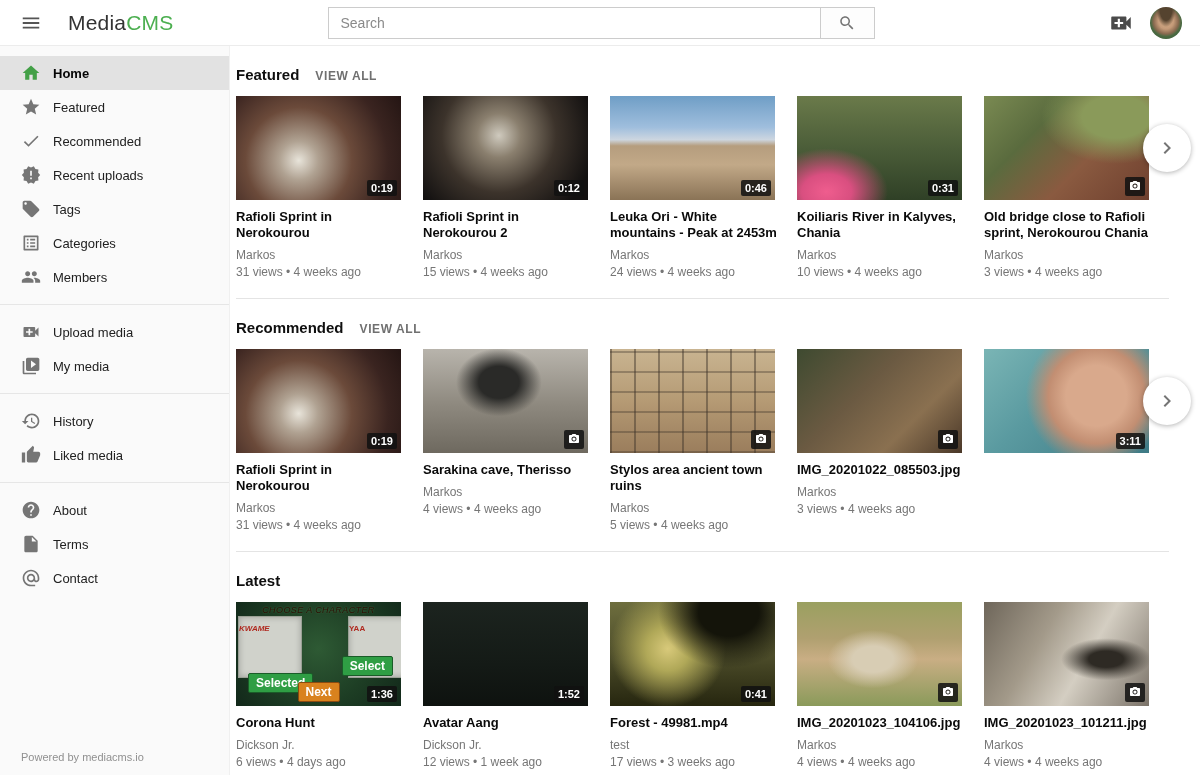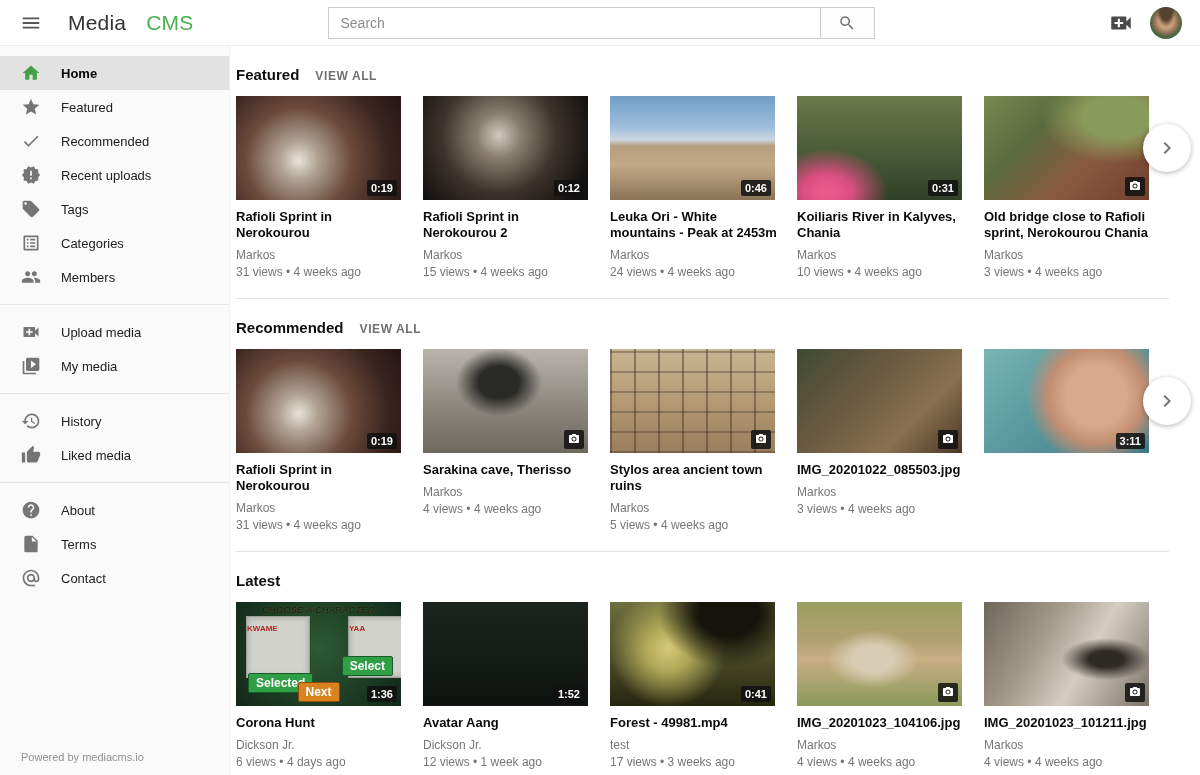--- a/index.html
+++ b/index.html
@@ -5,21 +5,21 @@
   * { margin:0; padding:0; box-sizing:border-box; }
   html,body { width:1200px; height:775px; overflow:hidden; background:#fff;
     font-family:"Liberation Sans", sans-serif; color:#111; }
 
   
   .header { height:46px; display:flex; align-items:center; background:#fff;
     border-bottom:1px solid #ececec; position:relative; z-index:10; }
   .h-left { flex:1; display:flex; align-items:center; padding-left:20px; gap:24px; }
   .menu-btn { width:24px; height:24px; cursor:pointer; display:flex; align-items:center; }
   .menu-btn svg { fill:#555; width:22px; height:22px; }
-  .logo { font-size:21px; letter-spacing:.2px; cursor:pointer; display:flex;gap:20px; }
+  .logo { font-size:21px; letter-spacing:.2px; cursor:pointer; display:flex; }
   .logo .p1 { color:#333; }
   .logo .p2 { color:#4caf50; }
   .h-center { width:547px; display:flex; }
   .search-input { width:492px; height:32px; border:1px solid #ccc; border-right:none;
     padding:0 12px; font-size:14px; color:#333; outline:none; background:#fff;
     font-family:"Liberation Sans", sans-serif; }
   .search-input::placeholder { color:#8a8a8a; }
   .search-btn { width:55px; height:32px; border:1px solid #ccc; background:#fdfdfd;
     cursor:pointer; display:flex; align-items:center; justify-content:center; }
   .search-btn svg { width:18px; height:18px; fill:#757575; }
@@ -32,21 +32,21 @@
       radial-gradient(ellipse at 50% 8%, #55432f 0 26%, rgba(85,67,47,0) 42%),
       radial-gradient(circle at 50% 45%, #d8b08c 0%, #c49a78 32%, #8a6a50 52%, #4a6a42 64%, #33502e 100%); }
 
   
   .shell { display:flex; height:729px; }
 
   
   .sidebar { width:230px; background:#fafafa; border-right:1px solid #f0f0f0;
     padding-top:10px; position:relative; flex-shrink:0; }
   .side-item { height:34px; display:flex; align-items:center; padding-left:21px;
-    gap:20px; cursor:pointer; }
+    gap:12px; cursor:pointer; }
   .side-item .ic { width:20px; height:20px; flex-shrink:0; }
   .side-item .ic svg { width:20px; height:20px; fill:#757575; }
   .side-item span { font-size:13px; color:#212121; }
   .side-item.active { background:#e2e2e2; }
   .side-item.active .ic svg { fill:#43a047; }
   .side-item.active span { font-weight:bold; color:#050505; }
   .side-div { border-top:1px solid #e6e6e6; margin:10px 0; }
   .side-footer { position:absolute; bottom:12px; left:21px; font-size:11px;
     color:#909090; cursor:pointer; }
 
@@ -103,21 +103,21 @@
   .t-stone { background:radial-gradient(ellipse at 74% 55%, #2e2a24 0 10%, rgba(46,42,36,0) 26%),
              linear-gradient(120deg, #6e665a 0%, #a39a8a 35%, #d4cec2 60%, #7a7268 100%); }
 
   
   .t-game { background:radial-gradient(circle at 50% 45%, #2e5a34 0%, #1d3d24 55%, #12281a 100%); }
   .g-head { position:absolute; top:3px; left:0; right:0; text-align:center; font-size:9px;
     font-weight:normal; font-style:italic; color:#2d1005; letter-spacing:.4px;
     text-shadow:0 0 2px rgba(120,200,120,.35); }
   .g-panel { position:absolute; top:14px; width:64px; height:62px; background:#d0d2cb;
     border:1px solid #9aa095; box-shadow:inset 0 0 6px rgba(0,0,0,.25); }
-  .g-panel.left { left:10px; } .g-panel.right { left:112px; }
+  .g-panel.left { left:2px;font-style:italic; } .g-panel.right { left:112px; }
   .g-name { text-align:center; font-size:8px; font-weight:bold; color:#b02a20; margin-top:2px; }
   .g-sprite { width:20px; margin:4px auto 0; }
   .g-hd { width:17px; height:15px; margin:0 auto; border-radius:50% 50% 46% 46%;
     background:#e8b182; border-top:4px solid #3a2a1a; }
   .g-hd.blonde { border-top-color:#e8c860; }
   .g-bd { width:15px; height:9px; background:#c03028; margin:1px auto 0; border-radius:2px; }
   .g-btn { position:absolute; color:#fff; font-size:12px; font-weight:bold; padding:2px 7px;
     border-radius:2px; }
   .g-sel { left:12px; bottom:13px; background:#2f9e44; border:1px solid #1a5c28; }
   .g-next { left:50%; transform:translateX(-50%); bottom:4px; background:#d9821e; border:1px solid #8a4a10; }

